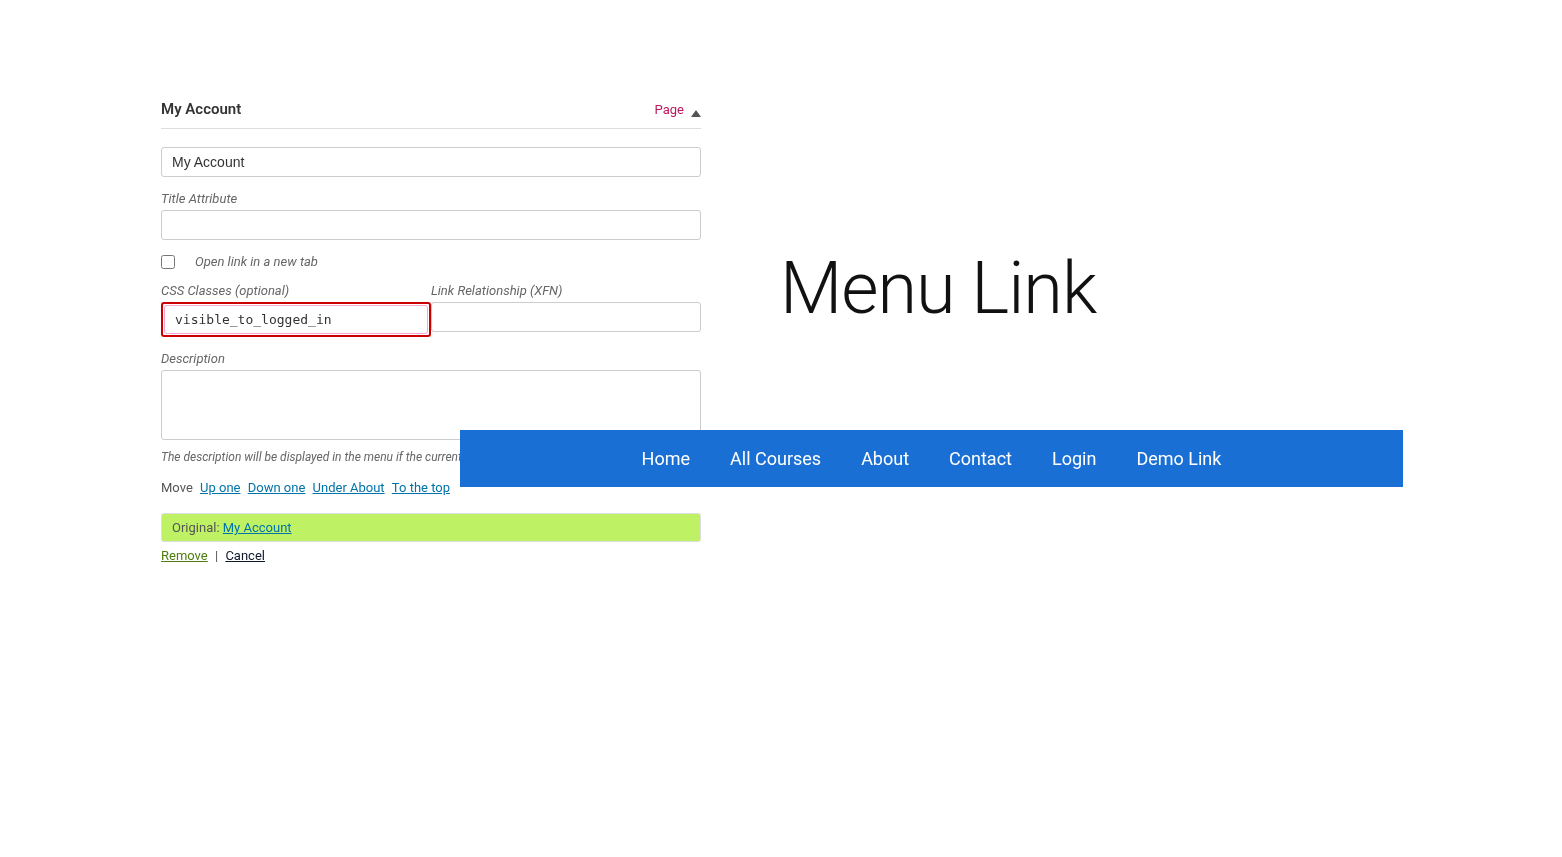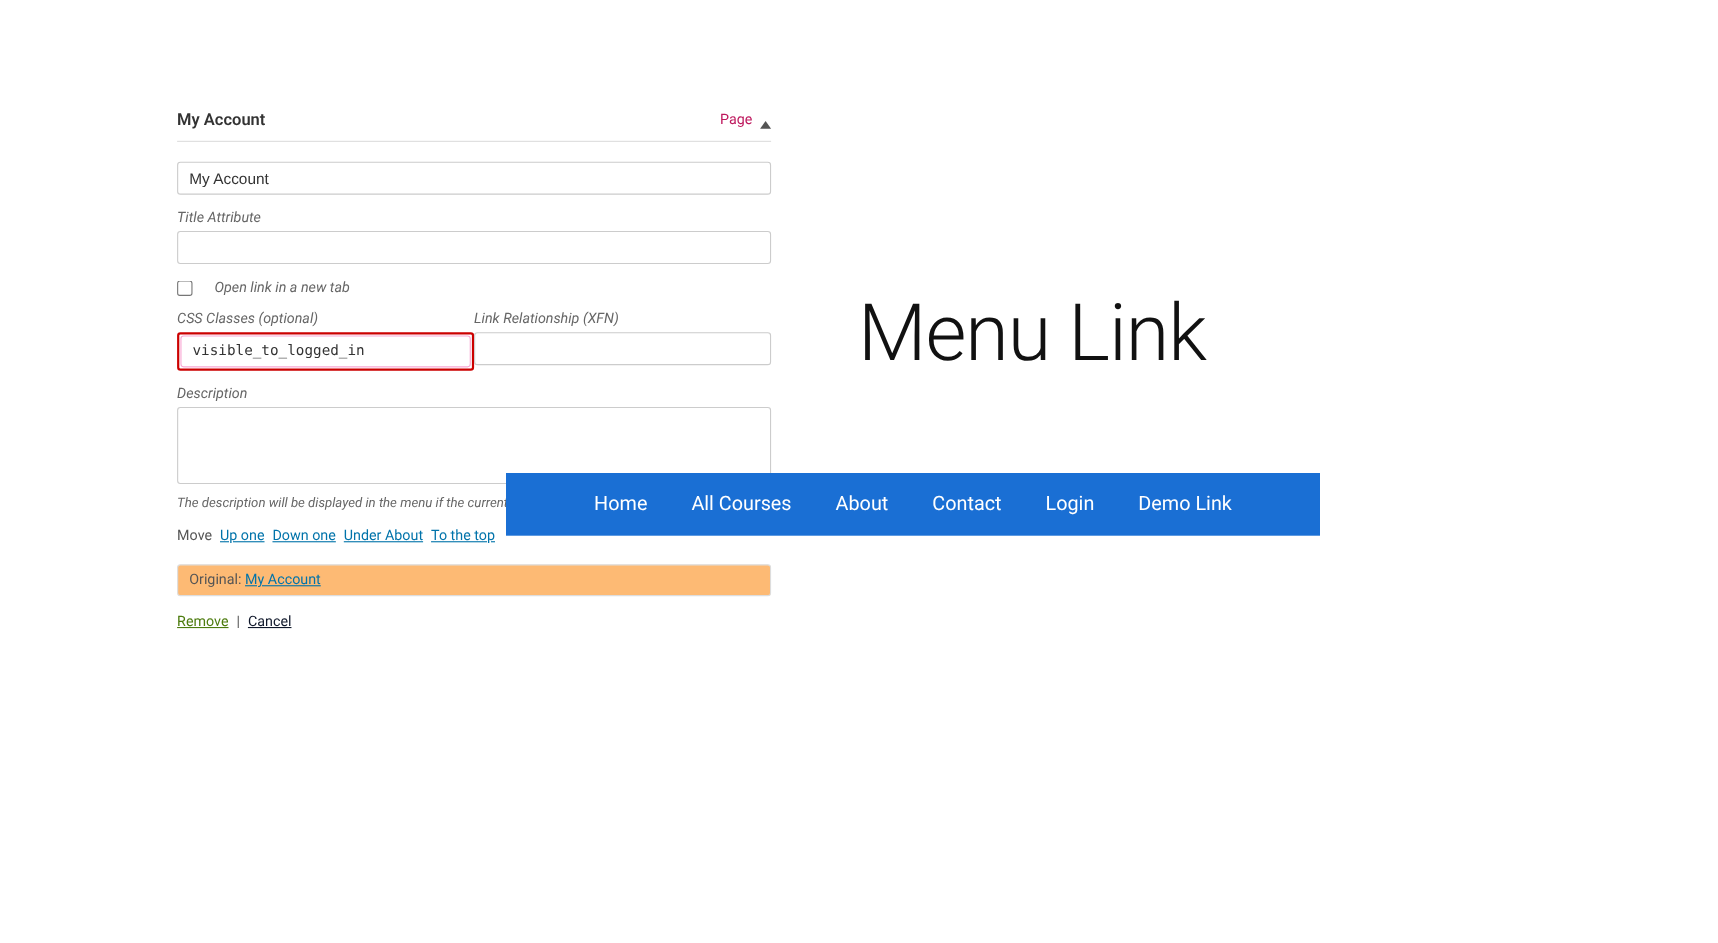--- a/index.html
+++ b/index.html
@@ -143,22 +143,22 @@
       margin-left: 4px;
     }
 
     
     .original-row {
       border: 1px solid #ddd;
       border-radius: 3px;
       padding: 6px 10px;
       font-size: 13px;
       color: #555;
-      margin-bottom: 16px;
-      background: #fdba74;
+      margin-bottom: 6px;
+      background: #bef264;
     }
     .original-row a {
       color: #0073aa;
       text-decoration: underline;
     }
 
     
     .action-links {
       font-size: 13px;
     }
@@ -171,35 +171,35 @@
       color: #555;
     }
     .action-links a.cancel-link {
       color: #0f172a;
       text-decoration: underline;
     }
 
     
     .menu-link-heading {
       position: absolute;
-      top: 260px;
+      top: 246px;
       left: 780px;
       font-size: 72px;
       font-weight: 300;
       color: #111;
       letter-spacing: -1px;
     }
 
     
     .nav-bar {
       position: absolute;
       top: 430px;
       left: 460px;
       right: 0;
-      width: 740px;
+      width: 943px;
       background: #1a6fd4;
       padding: 18px 30px;
       display: flex;
       align-items: center;
       justify-content: center;
       gap: 40px;
     }
     .nav-bar a {
       color: #fff;
       font-size: 18px;

